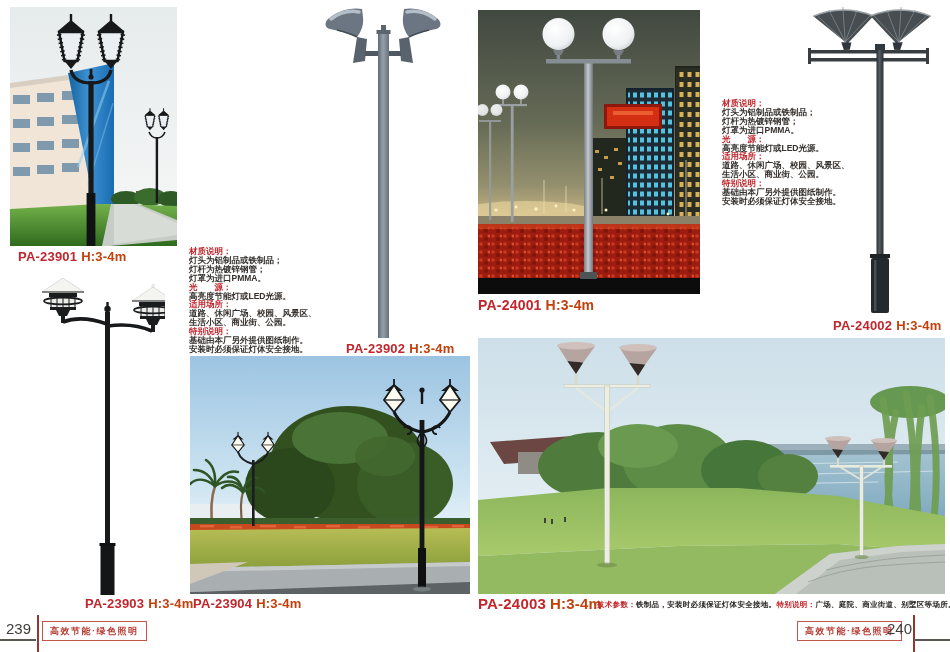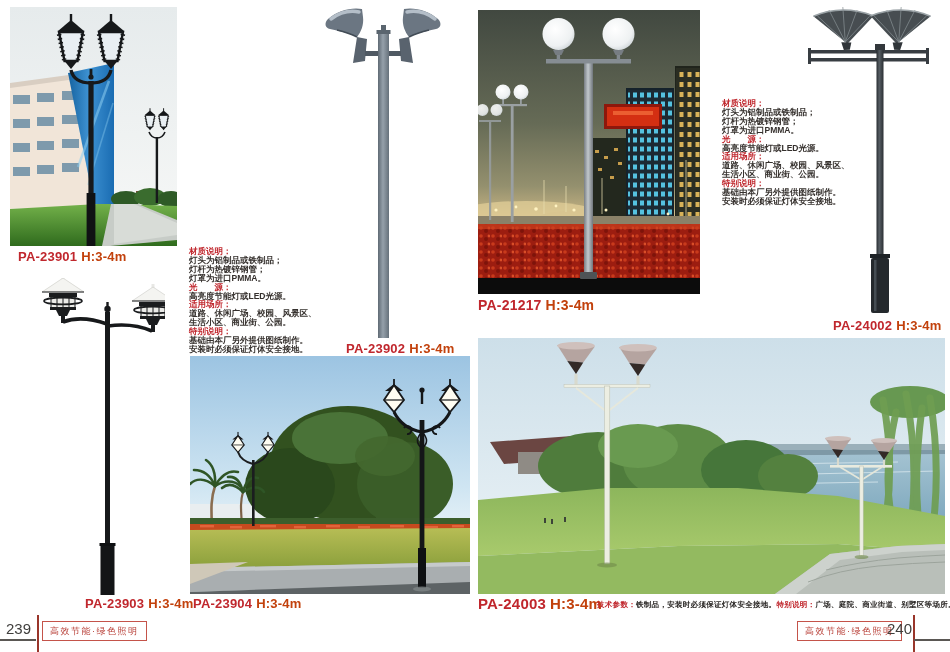--- a/index.html
+++ b/index.html
@@ -10,21 +10,21 @@
 .plabel .code{color:#c0272d}
 .plabel .hval{color:#c2410c;font-weight:600;margin-left:4px}
 .plabel.md{font-size:14px}
 .plabel.lg{font-size:15px}
 .spec{position:absolute;width:168px;font-size:8.5px;line-height:8.9px;font-weight:bold;color:#35302d}
 .spec div{white-space:nowrap}
 .spec .hd{color:#c0272d}
 .technote{position:absolute;white-space:nowrap;font-size:7.5px;font-weight:bold;color:#2b2826;letter-spacing:.3px}
 .technote .hd{color:#c0272d}
 .f-num{position:absolute;font-size:15px;font-weight:normal;color:#3f3e3c}
-.f-box{position:absolute;border:1px solid #c4534a;color:#b73c34;font-size:9px;font-weight:normal;
+.f-box{position:absolute;border:1px solid #c4534a;color:#b73c34;font-size:9px;font-weight:bold;
   letter-spacing:1.5px;padding:2.5px 7px 2px;white-space:nowrap}
 .f-vline{position:absolute;width:1.5px;background:#99352a}
 .f-hline{position:absolute;height:1.5px;background:#5a5753}
 </style>
 </head>
 <body>
 
 <svg class="photo" style="left:10px;top:7px" width="167" height="239" viewBox="0 0 167 239" role="img">
   <defs>
     <linearGradient id="p1sky" x1="0" y1="0" x2="0" y2="1">
@@ -501,21 +501,21 @@
   <div>安装时必须保证灯体安全接地。</div>
 </div>
 
 <div class="plabel" style="left:18px;top:249px">
   <span class="code">PA-23901</span><span class="hval">H:3-4m</span>
 </div>
 <div class="plabel" style="left:346px;top:341px">
   <span class="code">PA-23902</span><span class="hval">H:3-4m</span>
 </div>
 <div class="plabel md" style="left:478px;top:297px">
-  <span class="code">PA-21217</span><span class="hval">H:3-4m</span>
+  <span class="code">PA-24001</span><span class="hval">H:3-4m</span>
 </div>
 <div class="plabel" style="left:833px;top:318px">
   <span class="code">PA-24002</span><span class="hval">H:3-4m</span>
 </div>
 <div class="plabel" style="left:85px;top:596px">
   <span class="code">PA-23903</span><span class="hval">H:3-4m</span>
 </div>
 <div class="plabel" style="left:193px;top:596px">
   <span class="code">PA-23904</span><span class="hval">H:3-4m</span>
 </div>

